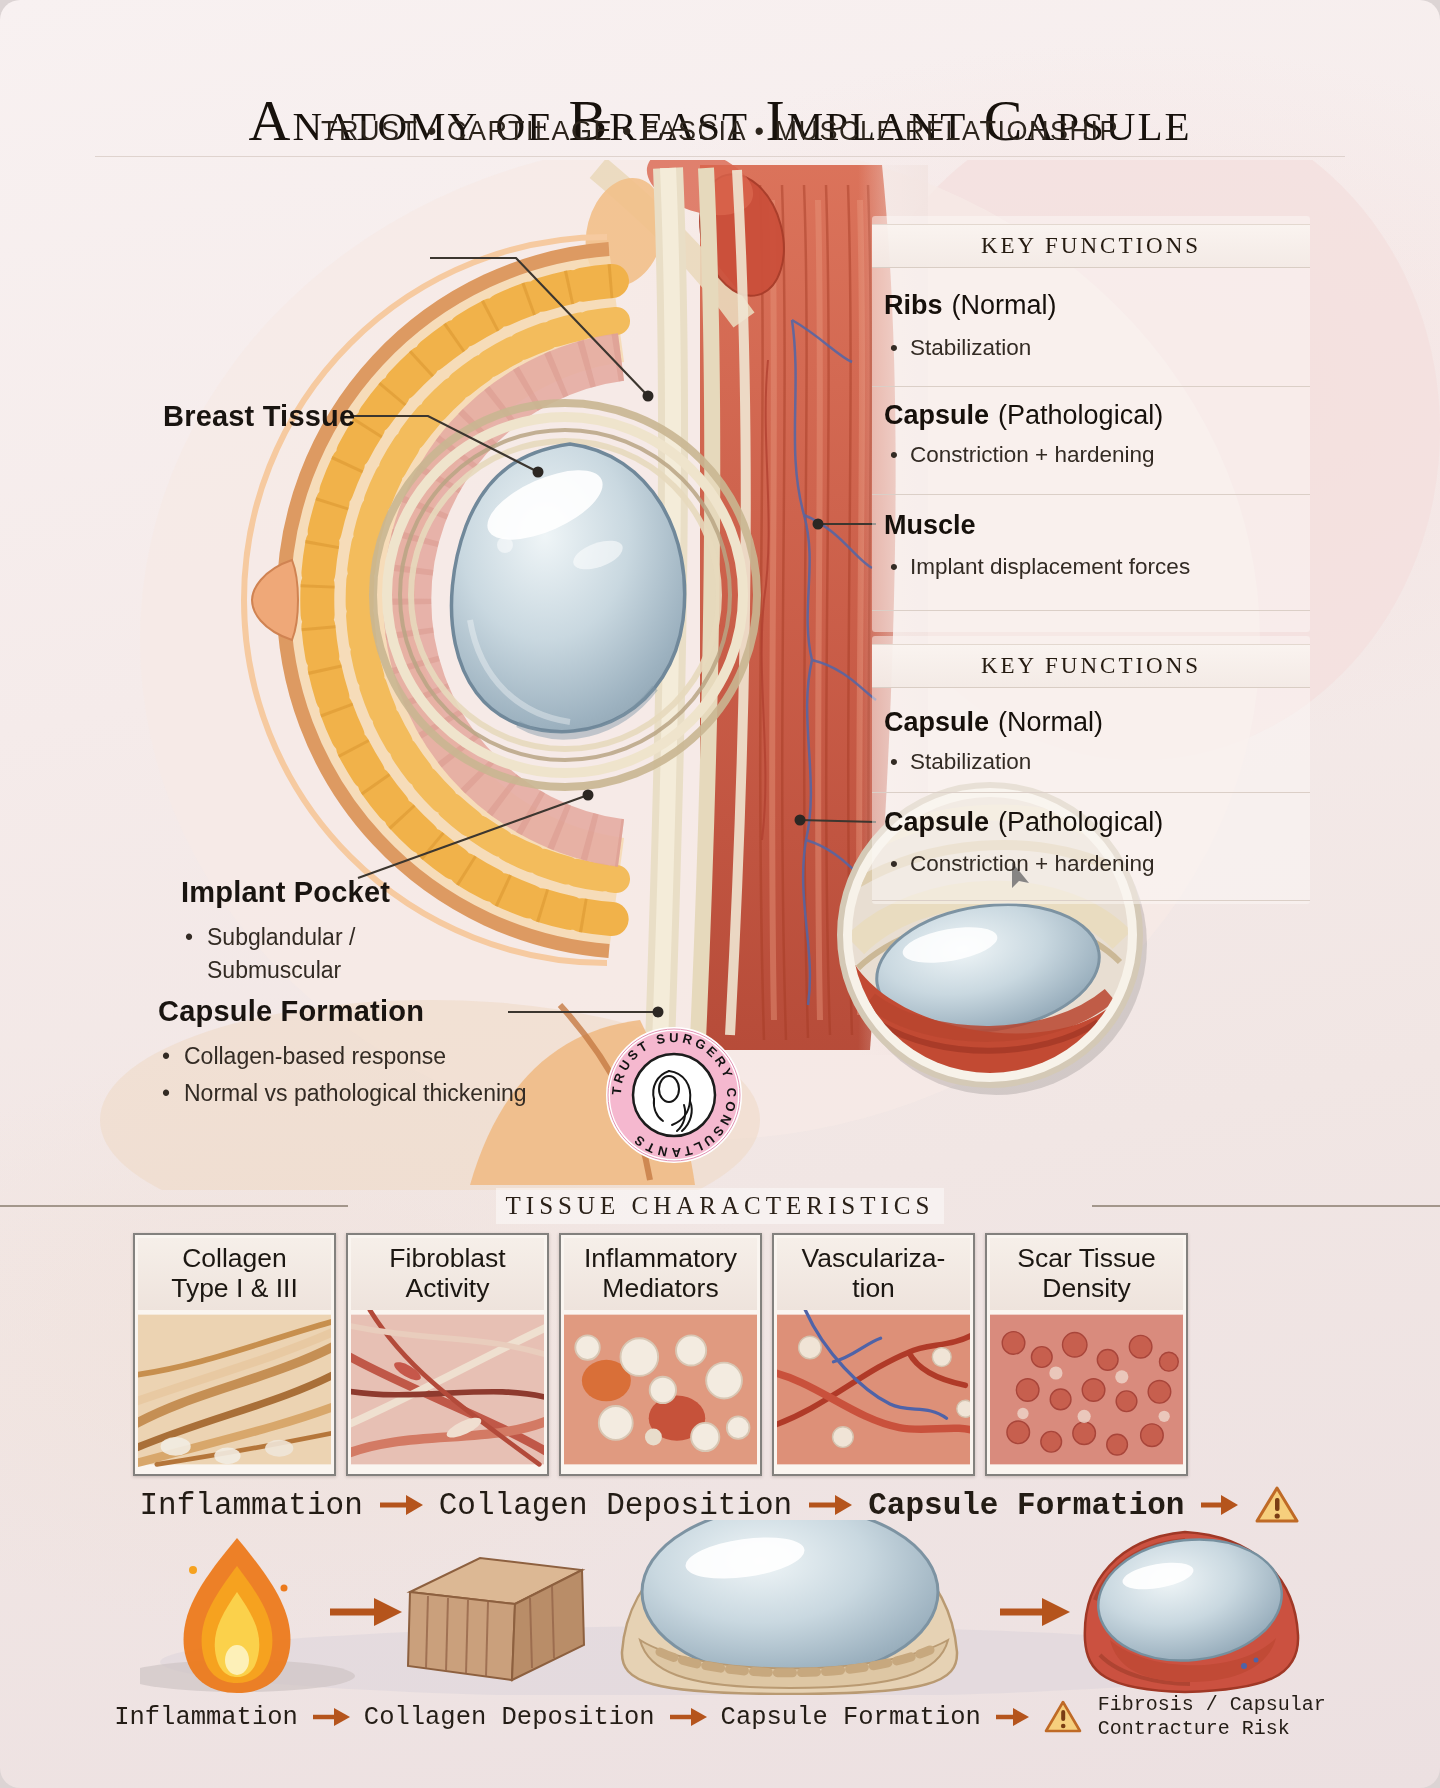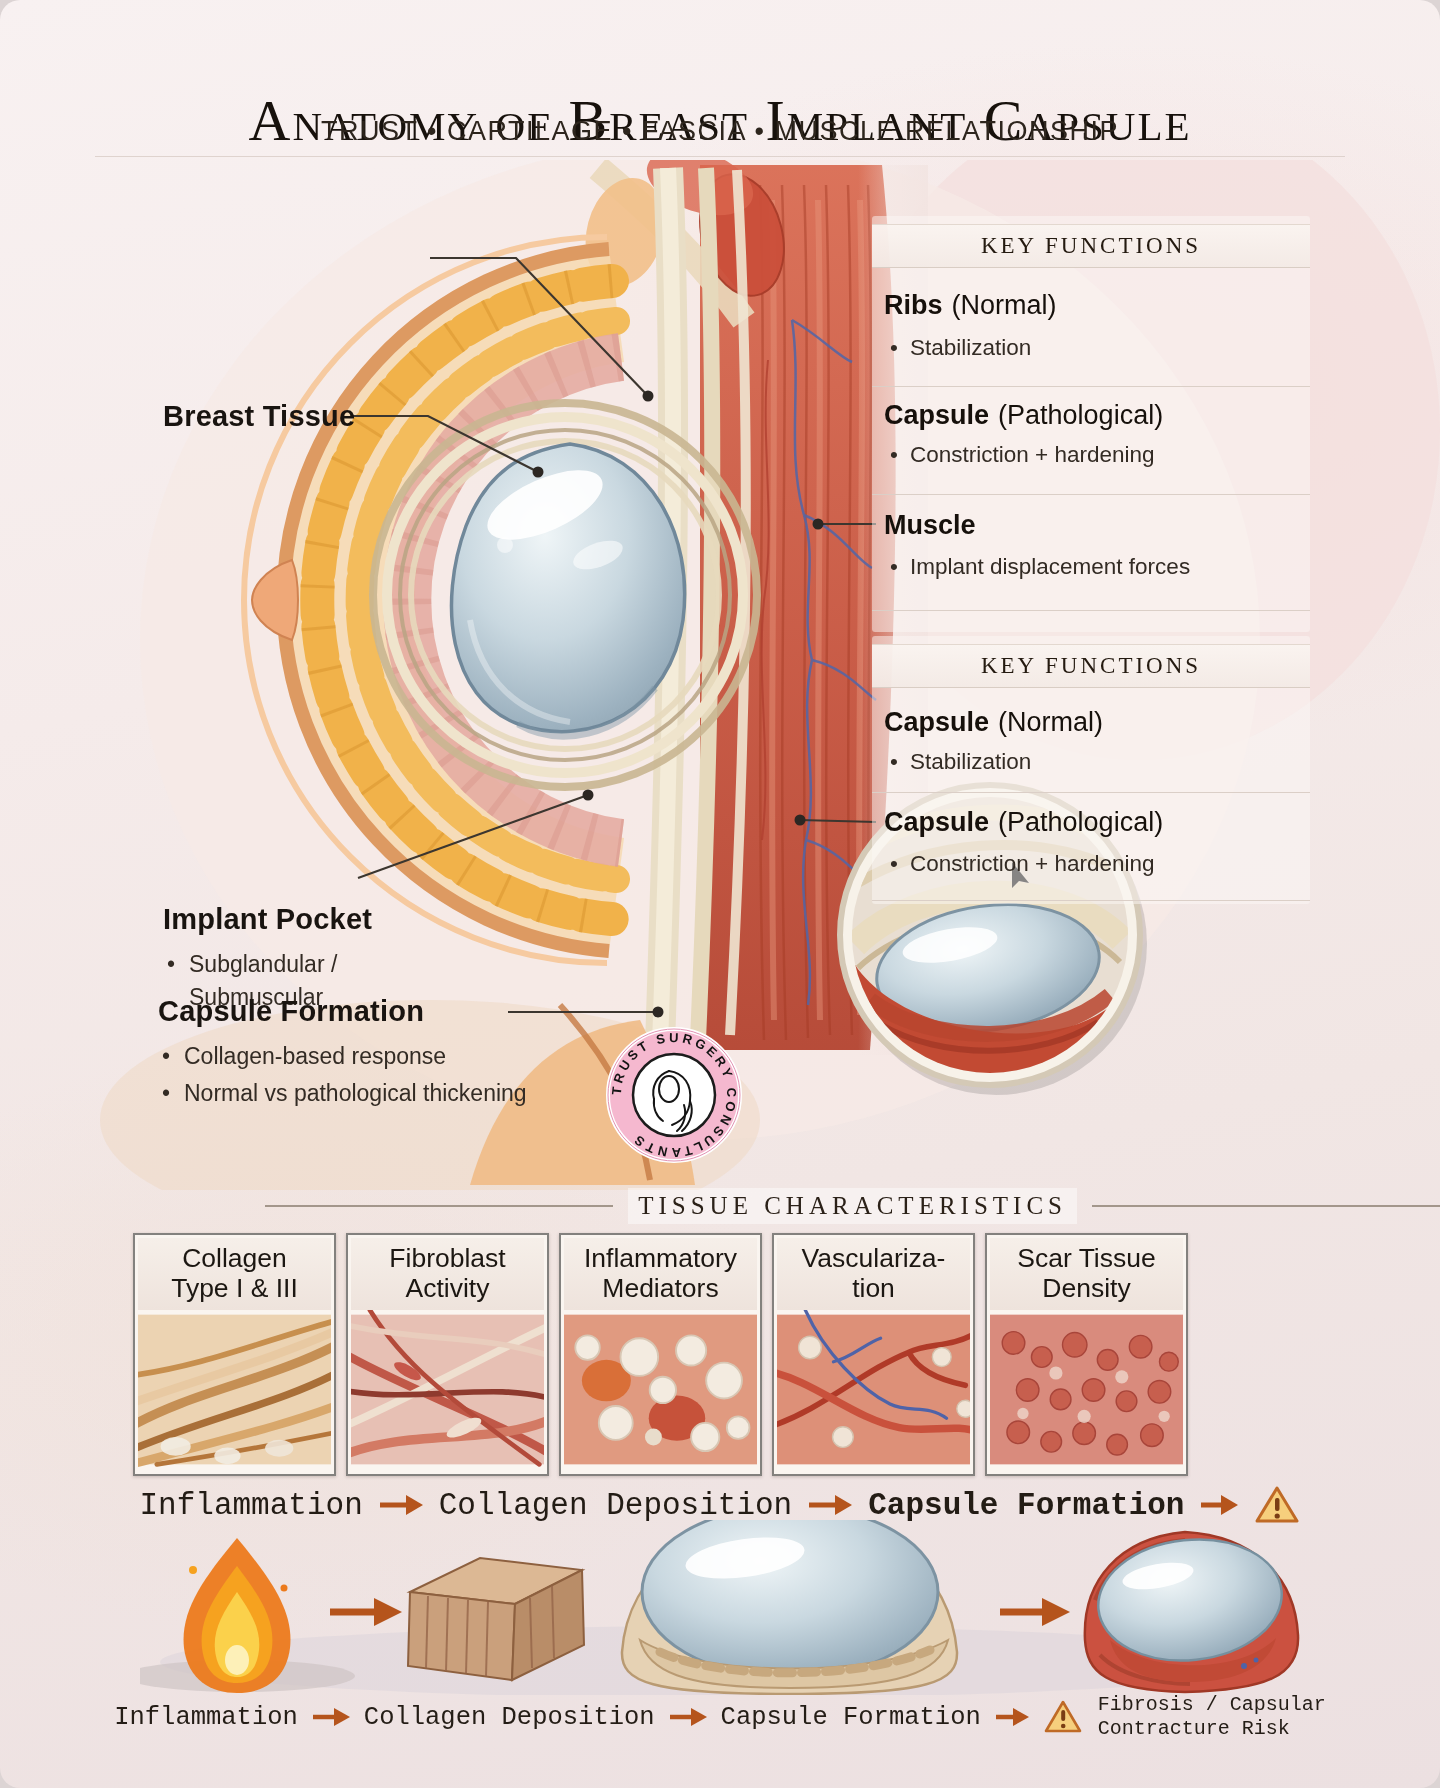--- a/index.html
+++ b/index.html
@@ -39,21 +39,21 @@
     display:flex;align-items:center;justify-content:center;
     font-family:"Liberation Serif", serif;font-size:23px;letter-spacing:3px;color:#241a10;
   }
   .rterm{position:absolute;left:12px;font-size:27px;color:#16100b;}
   .rterm b{font-weight:700;}
   .rterm .qual{font-weight:400;margin-left:9px;}
   .rbul{position:absolute;left:14px;width:420px;font-size:22.5px;color:#332b24;padding-left:24px;}
   .rbul::before{content:"•";position:absolute;left:4px;top:0;}
   .rdiv{position:absolute;left:0;width:100%;height:1px;background:#dbcfc7;}
   
-  .tc-head{position:absolute;top:1188px;left:0;width:100%;display:flex;align-items:center;justify-content:flex-end;gap:15px;}
+  .tc-head{position:absolute;top:1188px;left:0;width:100%;display:flex;align-items:center;justify-content:space-between;gap:32px;}
   .tc-line{height:2px;width:348px;background:#95887b;opacity:.85;}
   .tc-title{
     font-family:"Liberation Serif", serif;font-size:25px;letter-spacing:5px;color:#2b2118;
     background:rgba(255,255,255,.45);padding:4px 10px;white-space:nowrap;
   }
   .panels{position:absolute;left:133px;top:1233px;width:1103px;display:flex;gap:10px;}
   .panel{
     width:203px;height:243px;border:2px solid #83817e;background:#faf5f0;
     box-shadow:0 1px 3px rgba(80,60,50,.25);padding:3px;box-sizing:border-box;
   }
@@ -216,21 +216,21 @@
 
   <h1 class="hd-title">Anatomy of Breast Implant Capsule</h1>
   <div class="hd-sub">TRUST • CARTILAGE • FASCIA • MUSCLE RELATIONSHIP</div>
   <div class="hd-rule"></div>
 
 
   <div class="ann" style="left:163px;top:400px;width:340px;">
     <h3>Breast Tissue</h3>
   </div>
 
-  <div class="ann" style="left:163px;top:876px;width:280px;margin-top:27px;">
+  <div class="ann" style="left:181px;top:876px;width:280px;">
     <h3>Implant Pocket</h3>
     <ul>
       <li class="pre">Subglandular /
 Submuscular</li>
     </ul>
   </div>
 
   <div class="ann" style="left:158px;top:995px;width:420px;">
     <h3>Capsule Formation</h3>
     <ul>

